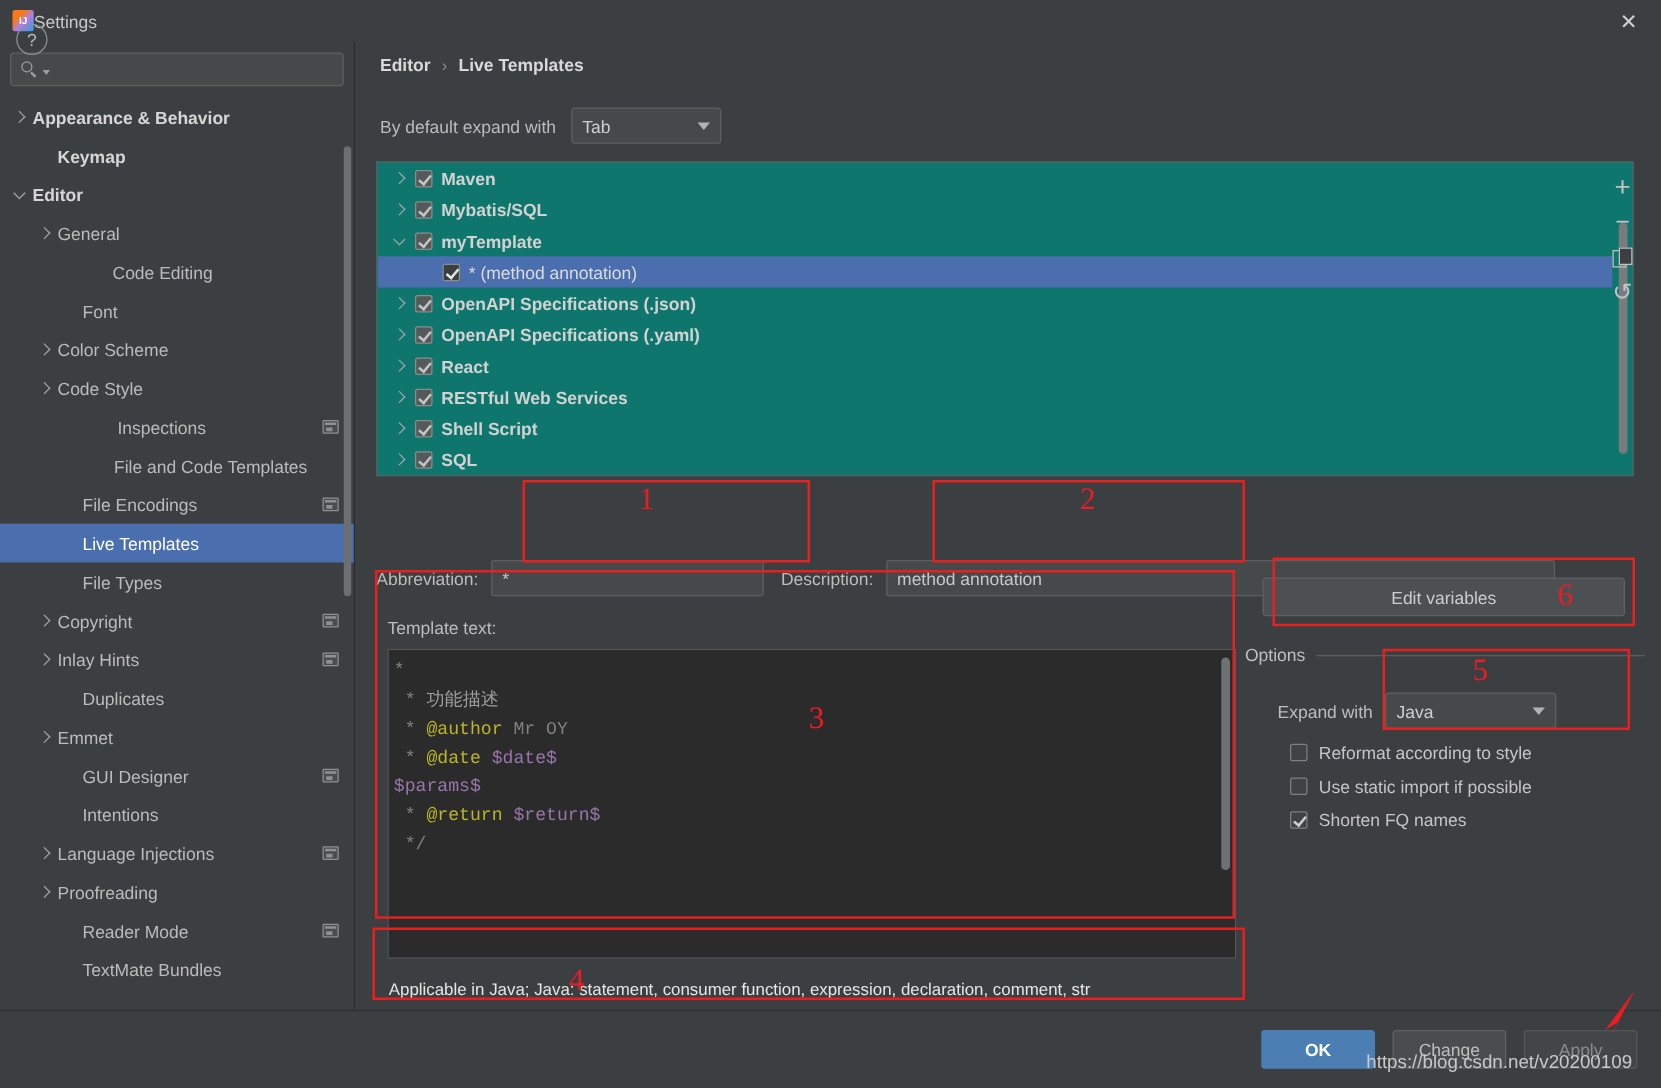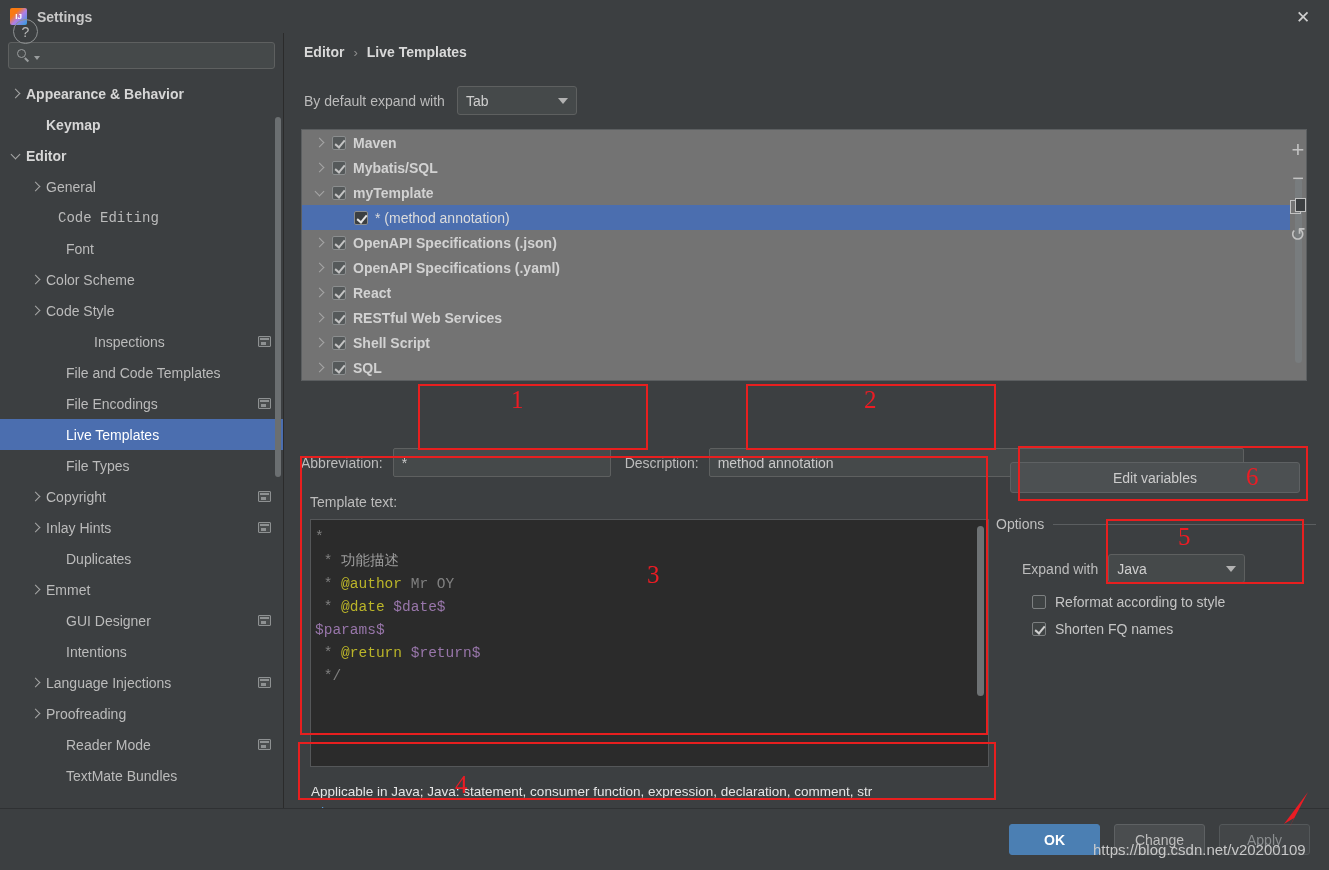--- a/index.html
+++ b/index.html
@@ -21,21 +21,21 @@
   .app-icon {
     width: 17px; height: 17px; margin-left: 10px; border-radius: 2px;
     background: linear-gradient(135deg,#f97a12 0%,#f97a12 30%,#b07ee7 55%,#2d9ee0 100%);
     position: relative; flex: none;
   }
   .app-icon::after {
     content: "IJ"; position: absolute; left: 0; top: 0; width: 100%; height: 100%;
     font-size: 8px; color: #fff; display: flex; align-items: center; justify-content: center;
     font-family: "Liberation Sans", sans-serif; font-weight: bold;
   }
-  .title-text { margin-left: 10px; font-size: 14px; color: #c8c8c8; font-weight: bold; }
+  .title-text { font-size: 14px; color: #c8c8c8; }
   .close-btn {
     position: absolute; right: 12px; top: 4px; width: 28px; height: 26px;
     display: flex; align-items: center; justify-content: center;
     color: #cfcfcf; font-size: 17px; line-height: 1; cursor: pointer;
   }
 
   
   .sidebar {
     position: absolute; left: 0; top: 33px; width: 284px; height: 775px;
     background: #3c3f41; border-right: 1px solid #2b2b2b;
@@ -114,21 +114,21 @@
   }
   .combo .val { font-size: 14px; color: #cfcfcf; flex: 1; }
   .combo .arrow {
     width: 0; height: 0; border-left: 5px solid transparent; border-right: 5px solid transparent;
     border-top: 6px solid #b2b2b2; margin-left: 16px;
   }
 
   
   .tmpl-panel {
     position: absolute; left: 16px; top: 96px; width: 1006px; height: 252px;
-    background: #737373; border: 1px solid #5b5e60;
+    background: #0f766e; border: 1px solid #5b5e60;
   }
   .tmpl-list { position: absolute; left: 0; top: 0; right: 16px; top: 0; bottom: 0; overflow: hidden; }
   .tmpl-row {
     height: 25px; display: flex; align-items: center; font-size: 14px; color: #d2d2d2;
     cursor: pointer; padding-left: 10px;
   }
   .tmpl-row.selected { background: #4b6eaf; text-align: center; }
   .tmpl-row .chev { margin-right: 4px; }
   .cbox {
     width: 14px; height: 14px; flex: none; border: 1px solid #8a8d8e; border-radius: 2px;
@@ -300,42 +300,42 @@
           <span class="tree-label">Keymap</span>
         </div>
         <div class="tree-item bold" style="padding-left: 8px;">
           <span class="chev down"></span>
           <span class="tree-label">Editor</span>
         </div>
         <div class="tree-item" style="padding-left: 28px;">
           <span class="chev right"></span>
           <span class="tree-label">General</span>
         </div>
-        <div class="tree-item" style="padding-left: 40px; font-family: Liberation Mono, monospace;">
+        <div class="tree-item" style="padding-left: 72px;">
           <span class="chev"></span>
           <span class="tree-label">Code Editing</span>
         </div>
         <div class="tree-item" style="padding-left: 48px;">
           <span class="chev"></span>
           <span class="tree-label">Font</span>
         </div>
         <div class="tree-item" style="padding-left: 28px;">
           <span class="chev right"></span>
           <span class="tree-label">Color Scheme</span>
         </div>
         <div class="tree-item" style="padding-left: 28px;">
           <span class="chev right"></span>
           <span class="tree-label">Code Style</span>
         </div>
         <div class="tree-item" style="padding-left: 48px; gap: 28px;">
           <span class="chev"></span>
           <span class="tree-label">Inspections</span>
           <span class="mini-win-icon"></span>
         </div>
-        <div class="tree-item" style="padding-left: 48px;">
+        <div class="tree-item" style="padding-left: 48px; justify-content: center;">
           <span class="chev"></span>
           <span class="tree-label">File and Code Templates</span>
         </div>
         <div class="tree-item" style="padding-left: 48px;">
           <span class="chev"></span>
           <span class="tree-label">File Encodings</span>
           <span class="mini-win-icon"></span>
         </div>
         <div class="tree-item selected" style="padding-left: 48px;">
           <span class="chev"></span>
@@ -523,20 +523,24 @@
       <span class="lbl">Expand with</span>
       <div class="combo" id="expand-combo">
         <span class="val">Java</span>
         <span class="arrow"></span>
       </div>
     </div>
     <div id="opt-checks">
         <div class="opt-check">
           <span class="box"></span>
           <span class="lbl">Reformat according to style</span>
+        </div>
+        <div class="opt-check">
+          <span class="box"></span>
+          <span class="lbl">Use static import if possible</span>
         </div>
         <div class="opt-check">
           <span class="box checked"></span>
           <span class="lbl">Shorten FQ names</span>
         </div>
       </div>
   </div>
 
   <div class="footer"></div>
   <div class="help-btn">?</div>

